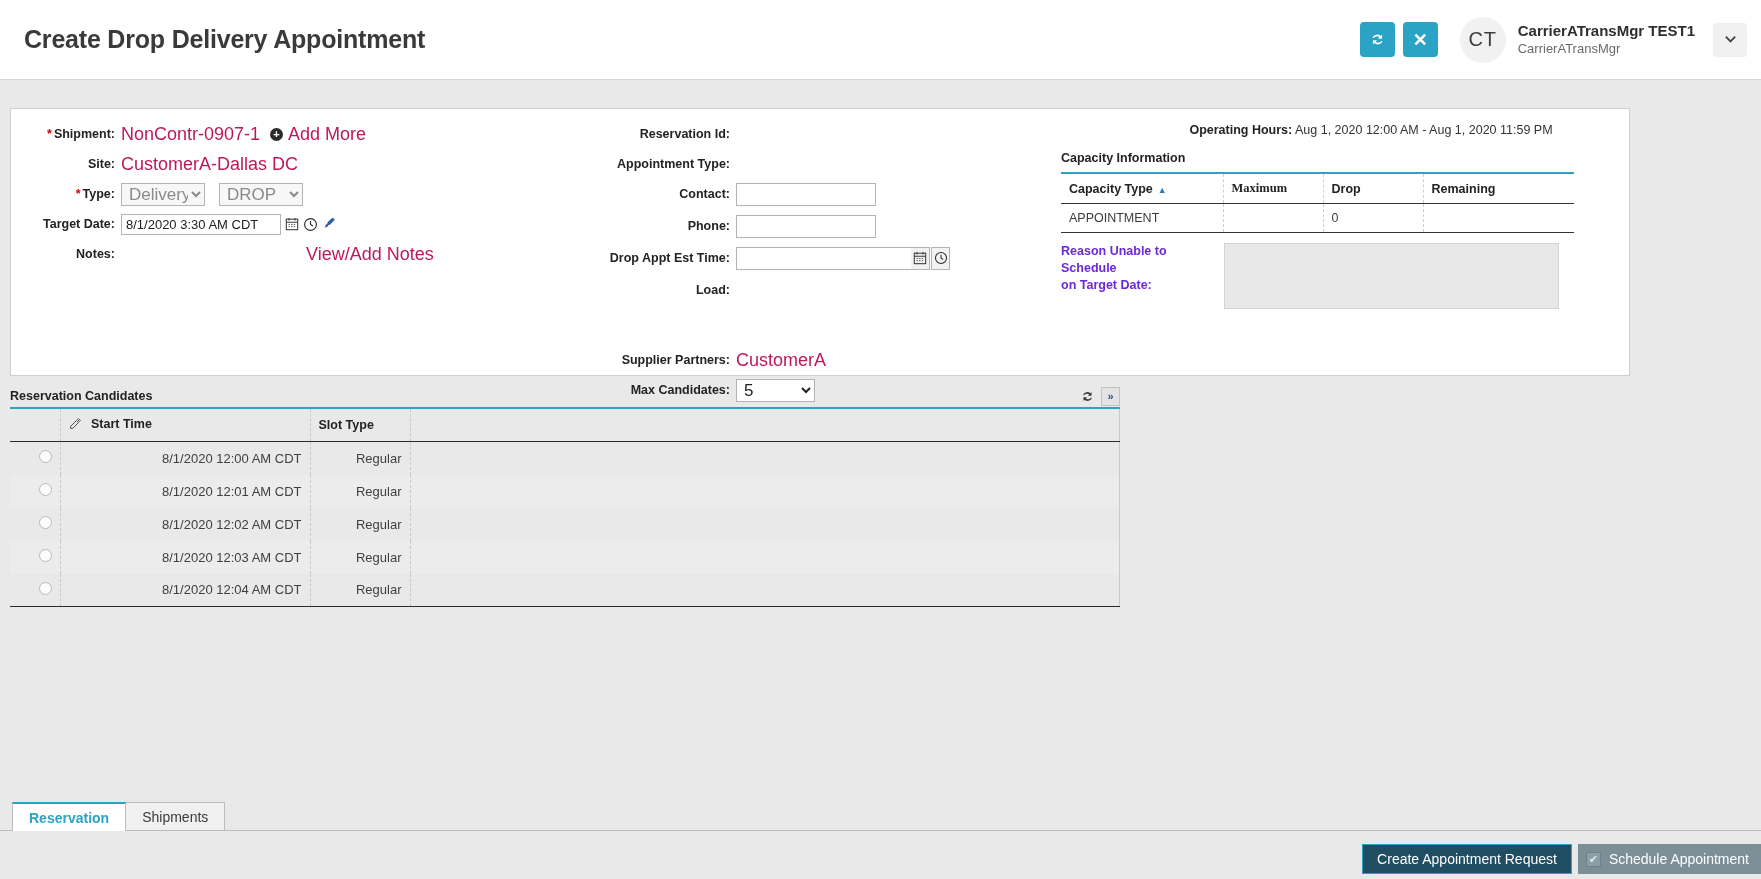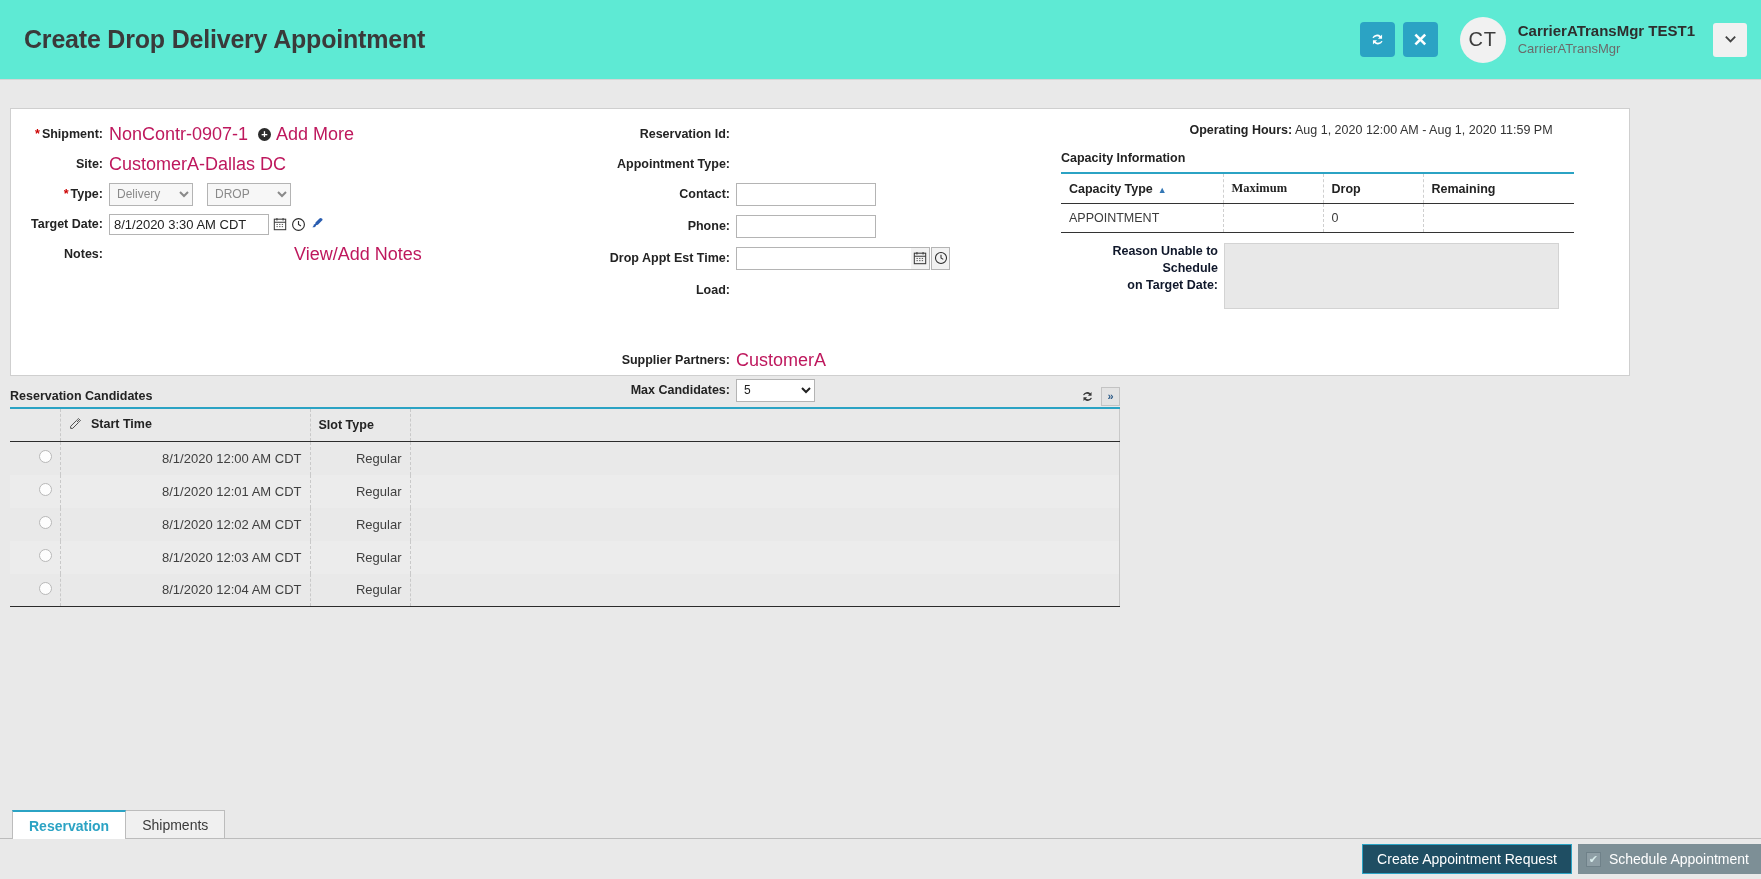--- a/index.html
+++ b/index.html
@@ -10,21 +10,21 @@
     font-family: "Liberation Sans", sans-serif;
     font-size: 13px;
     color: #333;
     overflow: hidden;
   }
 
   
   .topbar {
     position: absolute; left: 0; top: 0;
     width: 1761px; height: 80px;
-    background: #5eead4;
+    background: #ffffff;
     border-bottom: 1px solid #d6d6d6;
     display: flex; align-items: center;
   }
   .page-title {
     margin-left: 24px;
     font-size: 25px;
     font-weight: bold;
     color: #3a3a3a;
     letter-spacing: -0.2px;
   }
@@ -80,21 +80,21 @@
   .req { color: #cc0000; font-weight: bold; padding-right: 2px; }
   .lnk { color: #be185d; text-decoration: none; cursor: pointer; font-size: 18px; }
 
   input.txt {
     height: 21px; border: 1px solid #b4b4b4; background: #fff;
     font-family: "Liberation Sans", sans-serif; font-size: 13px;
     padding: 0 4px; color: #222;
   }
   select.sel {
     height: 23px; border: 1px solid #b4b4b4; background: #f7f7f7;
-    font-family: "Liberation Sans", sans-serif; font-size: 12px;
+    font-family: "Liberation Sans", sans-serif; font-size: 17px;
     color: #8a8a8a; padding-left: 3px;
   }
   select.sel.enabled { color: #222; background:#fff; }
 
   .icon-btn {
     width: 17px; height: 18px; margin-left: 2px;
     display: inline-flex; align-items: center; justify-content: center;
     cursor: pointer;
   }
   .icon-sq {
@@ -105,21 +105,21 @@
 
   .addmore { display:flex; align-items:center; margin-left: 10px; }
   .plus-ic {
     width: 13px; height: 13px; border-radius: 50%;
     background: #2b2b2b; color: #fff; font-size: 11px; font-weight: bold;
     display:flex; align-items:center; justify-content:center;
     margin-right: 5px; line-height: 1;
   }
 
   
-  #col1 { left: 16px; top: 14px; }
+  #col1 { left: 28px; top: 14px; }
   #col1 .lbl { width: 82px; }
 
   
   #col2 { left: 580px; top: 14px; }
   #col2 .lbl { width: 145px; }
 
   
   #col3 { left: 1050px; top: 14px; width: 555px; }
 
   .oh-line { font-size: 12.5px; margin-bottom: 14px; text-align: center; padding-left: 65px;}
@@ -140,22 +140,22 @@
   table.cap td {
     padding: 7px 8px; color: #3b3b3b;
     border-bottom: 1px solid #333;
     border-right: 1px dashed #cfcfcf;
   }
   table.cap td:last-child { border-right: none; }
   .sort-asc { color: #3477b5; font-size: 9px; margin-left: 5px; }
 
   .reason-row { display: flex; margin-top: 10px; }
   .reason-lbl {
-    width: 163px; text-align: right; font-weight: bold;
-    font-size: 12.5px; color: #0f172a; line-height: 1.35; padding-right: 6px;
+    width: 163px; text-align: left; font-weight: bold;
+    font-size: 12.5px; color: #6d28d9; line-height: 1.35; padding-right: 6px;
   }
   .reason-box {
     width: 335px; height: 66px;
     background: #e8e8e8; border: 1px solid #d3d3d3;
   }
 
   
   .grid-wrap { position: absolute; left: 10px; top: 385px; width: 1110px; }
   .grid-title-bar {
     display: flex; align-items: center;
@@ -189,21 +189,21 @@
   .radio-dot {
     width: 13px; height: 13px; border-radius: 50%;
     border: 1px solid #b8b8b8; background: #fdfdfd;
     display: inline-block; cursor: pointer;
   }
   th.c-radio { border-right: 1px dashed #c9c9c9; }
   .edit-ic { margin-right: 6px; color: #4a4a4a; vertical-align: -2px; }
 
   
   .tabstrip {
-    position: absolute; left: 0; bottom: 40px;
+    position: absolute; left: 0; bottom: 48px;
     width: 1761px; height: 32px;
     border-bottom: 1px solid #bcbcbc;
     display: flex; align-items: flex-end; padding-left: 12px;
     background: transparent;
   }
   .tab {
     height: 28px; padding: 0 16px;
     display: flex; align-items: center;
     font-size: 14px; cursor: pointer;
     border: 1px solid #bcbcbc; border-bottom: none;

